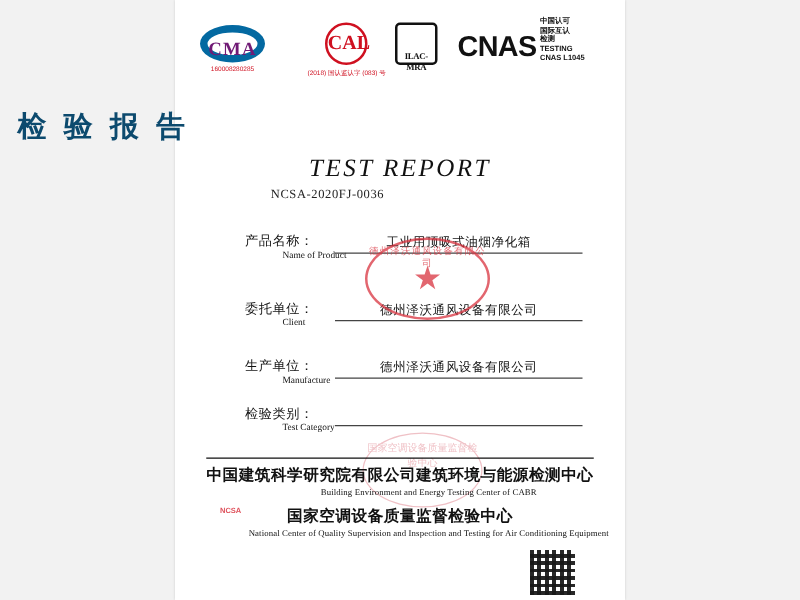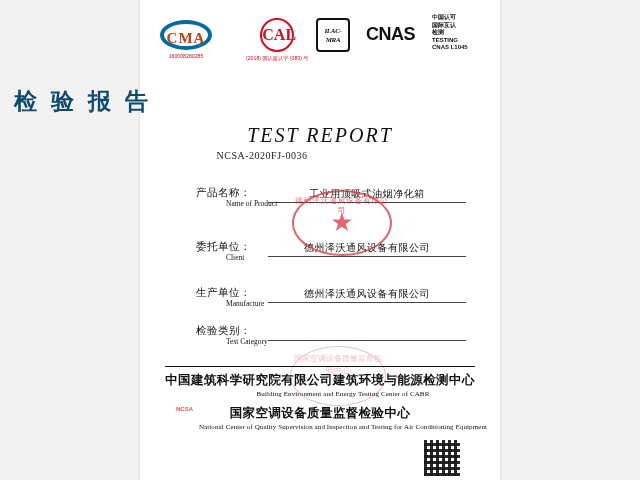--- a/index.html
+++ b/index.html
@@ -33,23 +33,23 @@
     width: 330px;
     height: 56px;
   }
   .cert-item {
     position: absolute;
     text-align: center;
   }
   .cert-ellipse {
     width: 52px;
     height: 30px;
-    border: 4px solid #0369a1;
-    border-radius: 50%;
-    color: #c2410c;
+    border: 6px solid #0369a1;
+    border-radius: 50%;
+    color: #701a75;
     font-weight: bold;
     font-size: 15px;
     line-height: 28px;
     letter-spacing: 1px;
     font-family: "Liberation Serif", serif;
     box-sizing: border-box;
   }
   .cert-circle {
     width: 34px;
     height: 34px;
@@ -65,34 +65,33 @@
   .cert-sq {
     width: 34px;
     height: 34px;
     border: 2px solid #111;
     border-radius: 4px;
     box-sizing: border-box;
     margin: 0 auto;
     font-size: 7px;
     color: #111;
     line-height: 9px;
-    padding-top: 7px;
+    padding-top: 21px;
     font-weight: bold;
     letter-spacing: -0.3px;
-    font-style: italic;
   }
   .cert-caption {
     font-size: 5.2px;
     color: #cf1020;
     margin-top: 3px;
     white-space: nowrap;
     font-family: "Liberation Sans", sans-serif;
   }
   .cnas-word {
-    font-size: 18px;
+    font-size: 23px;
     font-weight: bold;
     color: #111;
     letter-spacing: -0.5px;
     font-family: "Liberation Sans", sans-serif;
   }
   .cnas-lines {
     font-size: 6px;
     line-height: 7.6px;
     color: #111;
     font-weight: bold;

